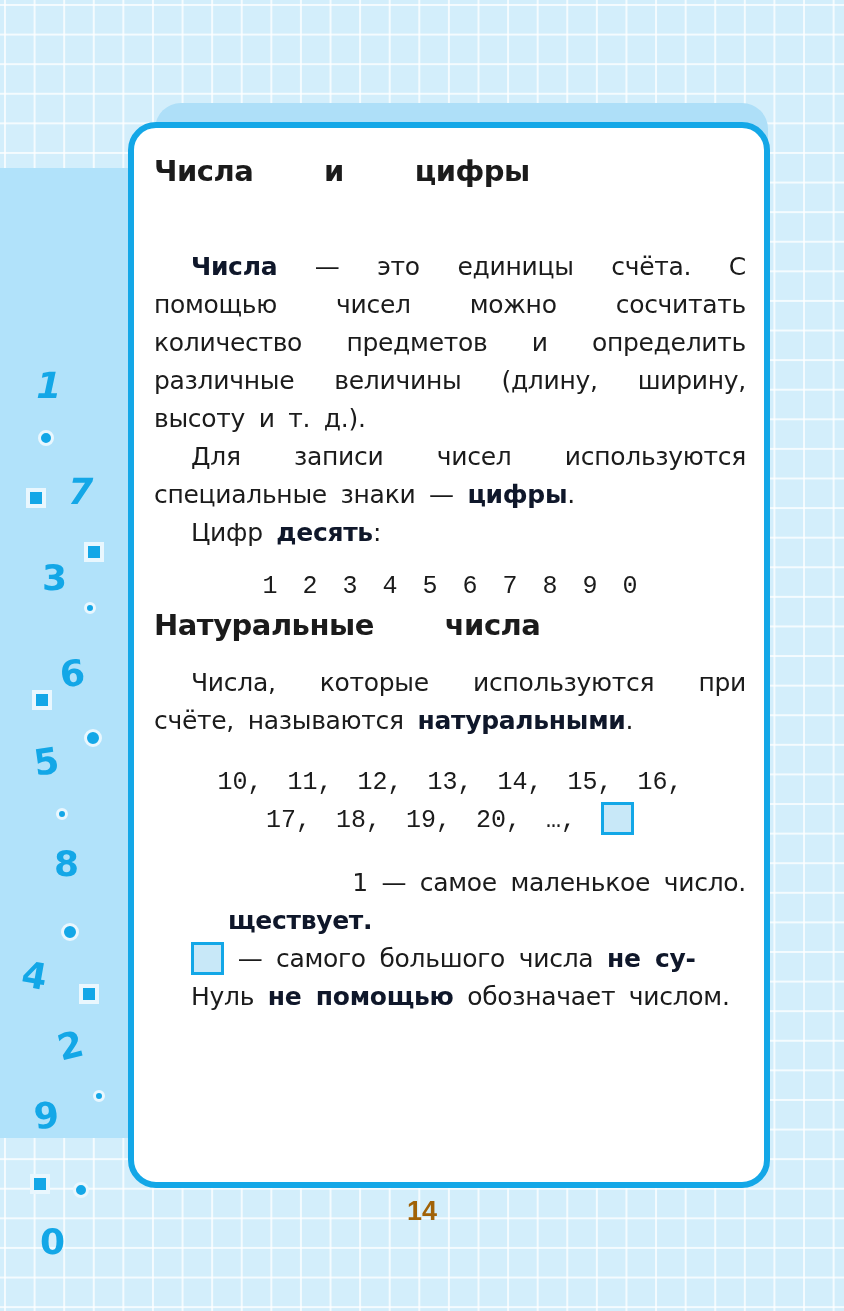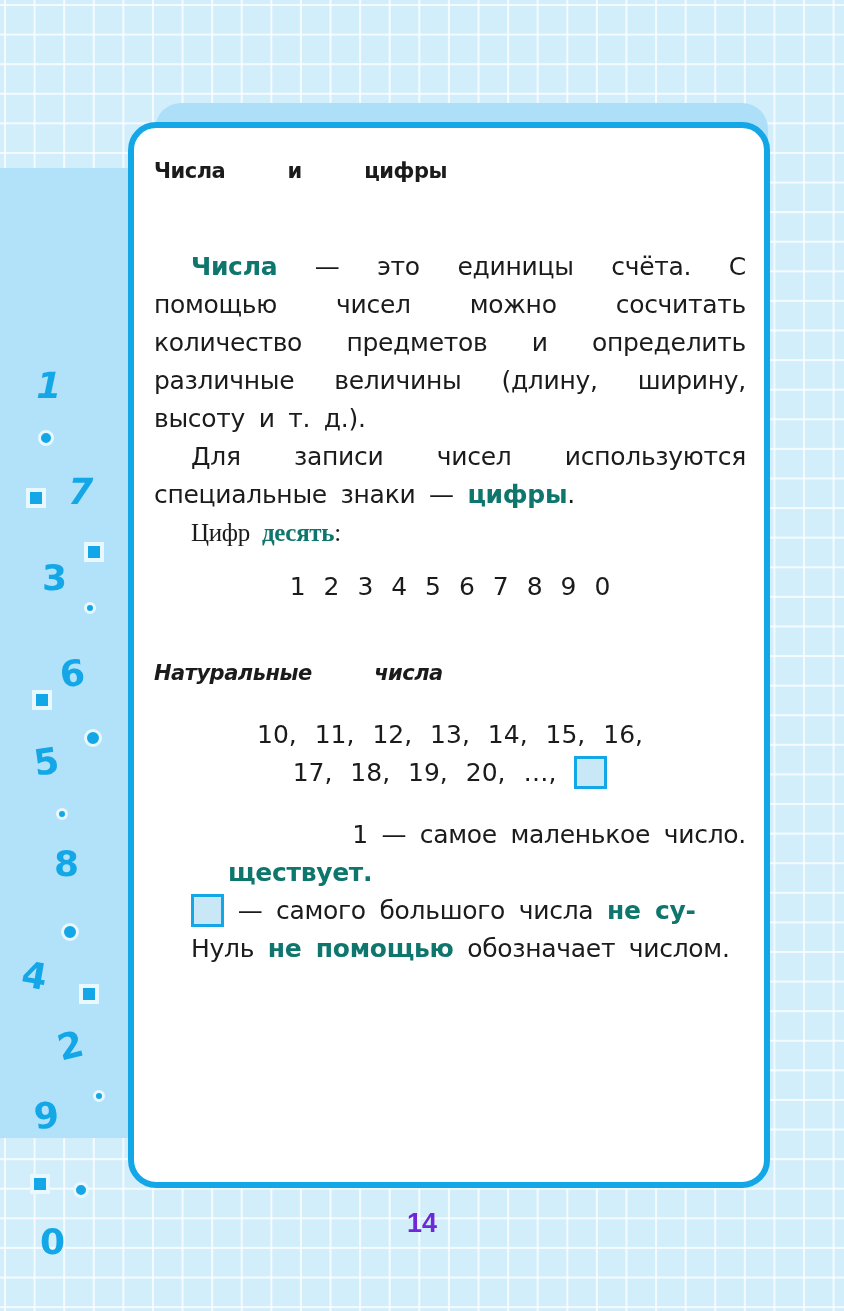--- a/index.html
+++ b/index.html
@@ -37,37 +37,36 @@
   }
   .card {
     position: absolute; left: 128px; top: 122px; width: 630px; height: 1054px;
     background: #fff; border: 6px solid #13a7e7; border-radius: 28px;
   }
   .content {
     position: absolute; left: 154px; top: 140px; width: 592px;
     font-size: 25px; line-height: 38px;
   }
   h2 {
-    margin: 0; font-size: 21px; font-weight: bold; word-spacing: 14px;
+    margin: 0; font-size: 29px; font-weight: bold; word-spacing: 14px;
     font-family: "DejaVu Sans", sans-serif; letter-spacing: -0.5px;
   }
   .p { text-align: justify; word-spacing: 6px; margin: 0; letter-spacing: -0.3px; }
   .ind { text-indent: 37px; }
-  .hl { color: #0f766e; font-weight: bold; }
+  .hl { color: #0f172a; font-weight: bold; }
   .center { text-align: center; }
-  .digits { word-spacing: 10px; letter-spacing: 0; }
+  .digits { word-spacing: 10px; letter-spacing: 0; font-family: Liberation Mono, monospace; }
   .box {
     display: inline-block; width: 27px; height: 27px; background: #c8e8f8;
     border: 3px solid #13a7e7; vertical-align: -8px;
   }
   .page-num {
     position: absolute; left: 0; width: 844px; top: 1196px; text-align: center;
     font-family: "Liberation Sans", sans-serif; font-weight: bold; font-size: 27px;
-    color: #6d28d9;
-    margin-top: 12px;
+    color: #a16207;
   }
   .hang2 { padding-left: 74px; }
 </style>
 </head>
 <body>
 
 <div class="left-strip">
   <span class="deco" style="left:36px;top:200px;transform:skewX(-12deg);">1</span>
   <span class="deco-dot" style="left:38px;top:262px;width:10px;height:10px;"></span>
   <span class="deco-sq" style="left:26px;top:320px;"></span>
@@ -95,26 +94,27 @@
 <div class="card-tab"></div>
 <div class="card"></div>
 
 <div class="content">
   <h2 style="margin-top:12px;white-space:pre;">Числа   и   цифры</h2>
 
   <p class="p ind" style="margin-top:58px;"><span class="hl">Числа</span><span> — это единицы счёта. С помощью чисел можно сосчитать количество предметов и определить различные величины (длину, ширину, высоту и т. д.).</span></p>
 
   <p class="p ind"><span>Для записи чисел используются специальные знаки — </span><span class="hl">цифры</span><span>.</span></p>
 
-  <p class="p ind" style="text-align:left;font-family:Liberation Serif, serif;"><span>Цифр </span><span class="hl">десять</span><span>:</span></p>
+  <p class="p ind" style="text-align:left;"><span>Цифр </span><span class="hl">десять</span><span>:</span></p>
 
   <p class="p center digits" style="margin-top:16px;">1 2 3 4 5 6 7 8 9 0</p>
 
-  <h2 style="margin-top:48px;white-space:pre;font-style:italic;">Натуральные   числа</h2>
+  <h2 style="white-space:pre;">Натуральные   числа</h2>
 
+  <p class="p ind" style="margin-top:20px;"><span>Числа, которые используются при счёте, называются </span><span class="hl">натуральными</span><span>.</span></p>
 
   <div class="center digits" style="margin-top:24px;">
     <div>10, 11, 12, 13, 14, 15, 16,</div>
     <div><span>17, 18, 19, 20, …,</span> <span class="box"></span></div>
   </div>
 
   <p class="p ind" style="margin-top:24px;text-align:right;">1 — самое маленькое число.</p>
 
   <p class="p hang2" style="margin:0;"><span class="hl">ществует.</span></p>
   <p class="p ind" style="margin:0;"><span class="box"></span><span> — самого большого числа </span><span class="hl">не су-</span></p>

